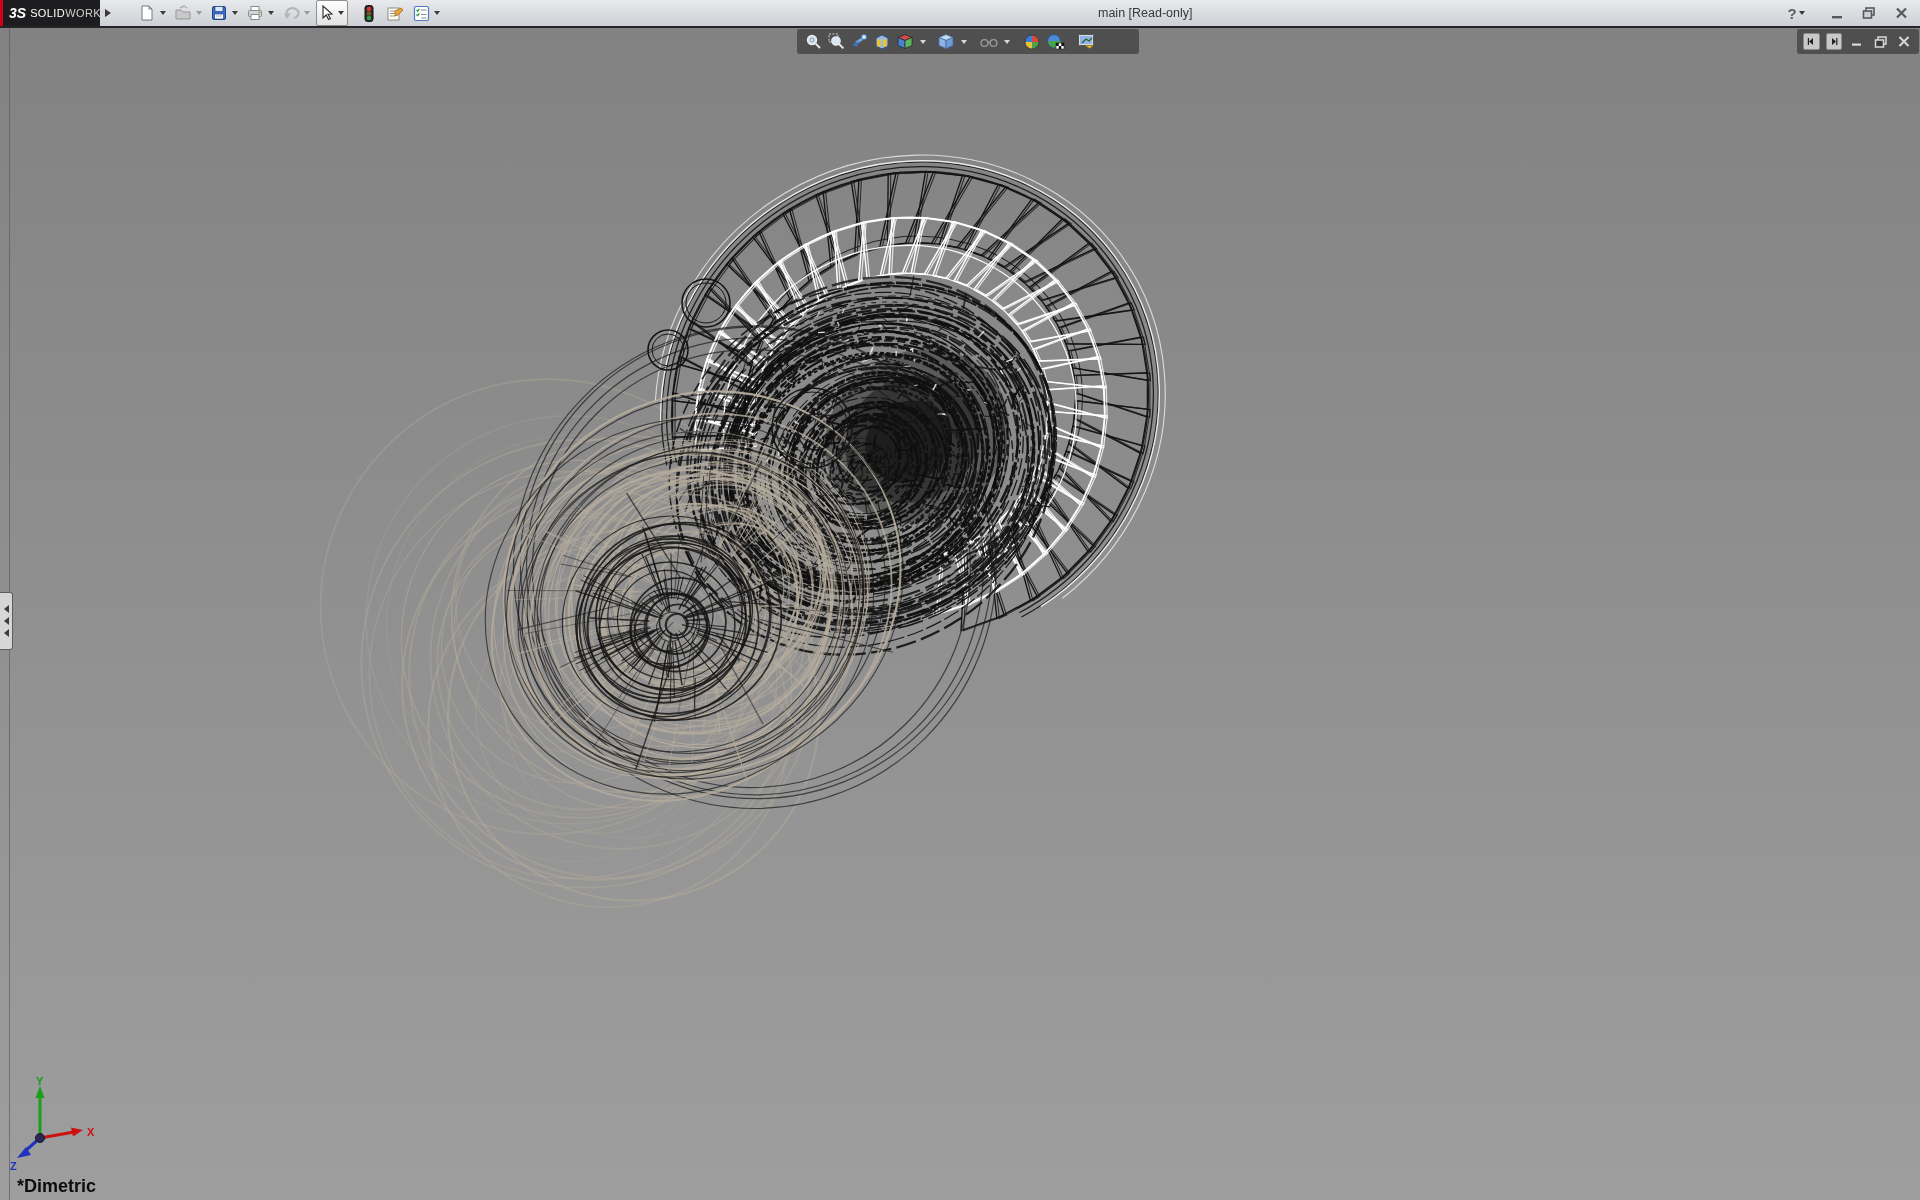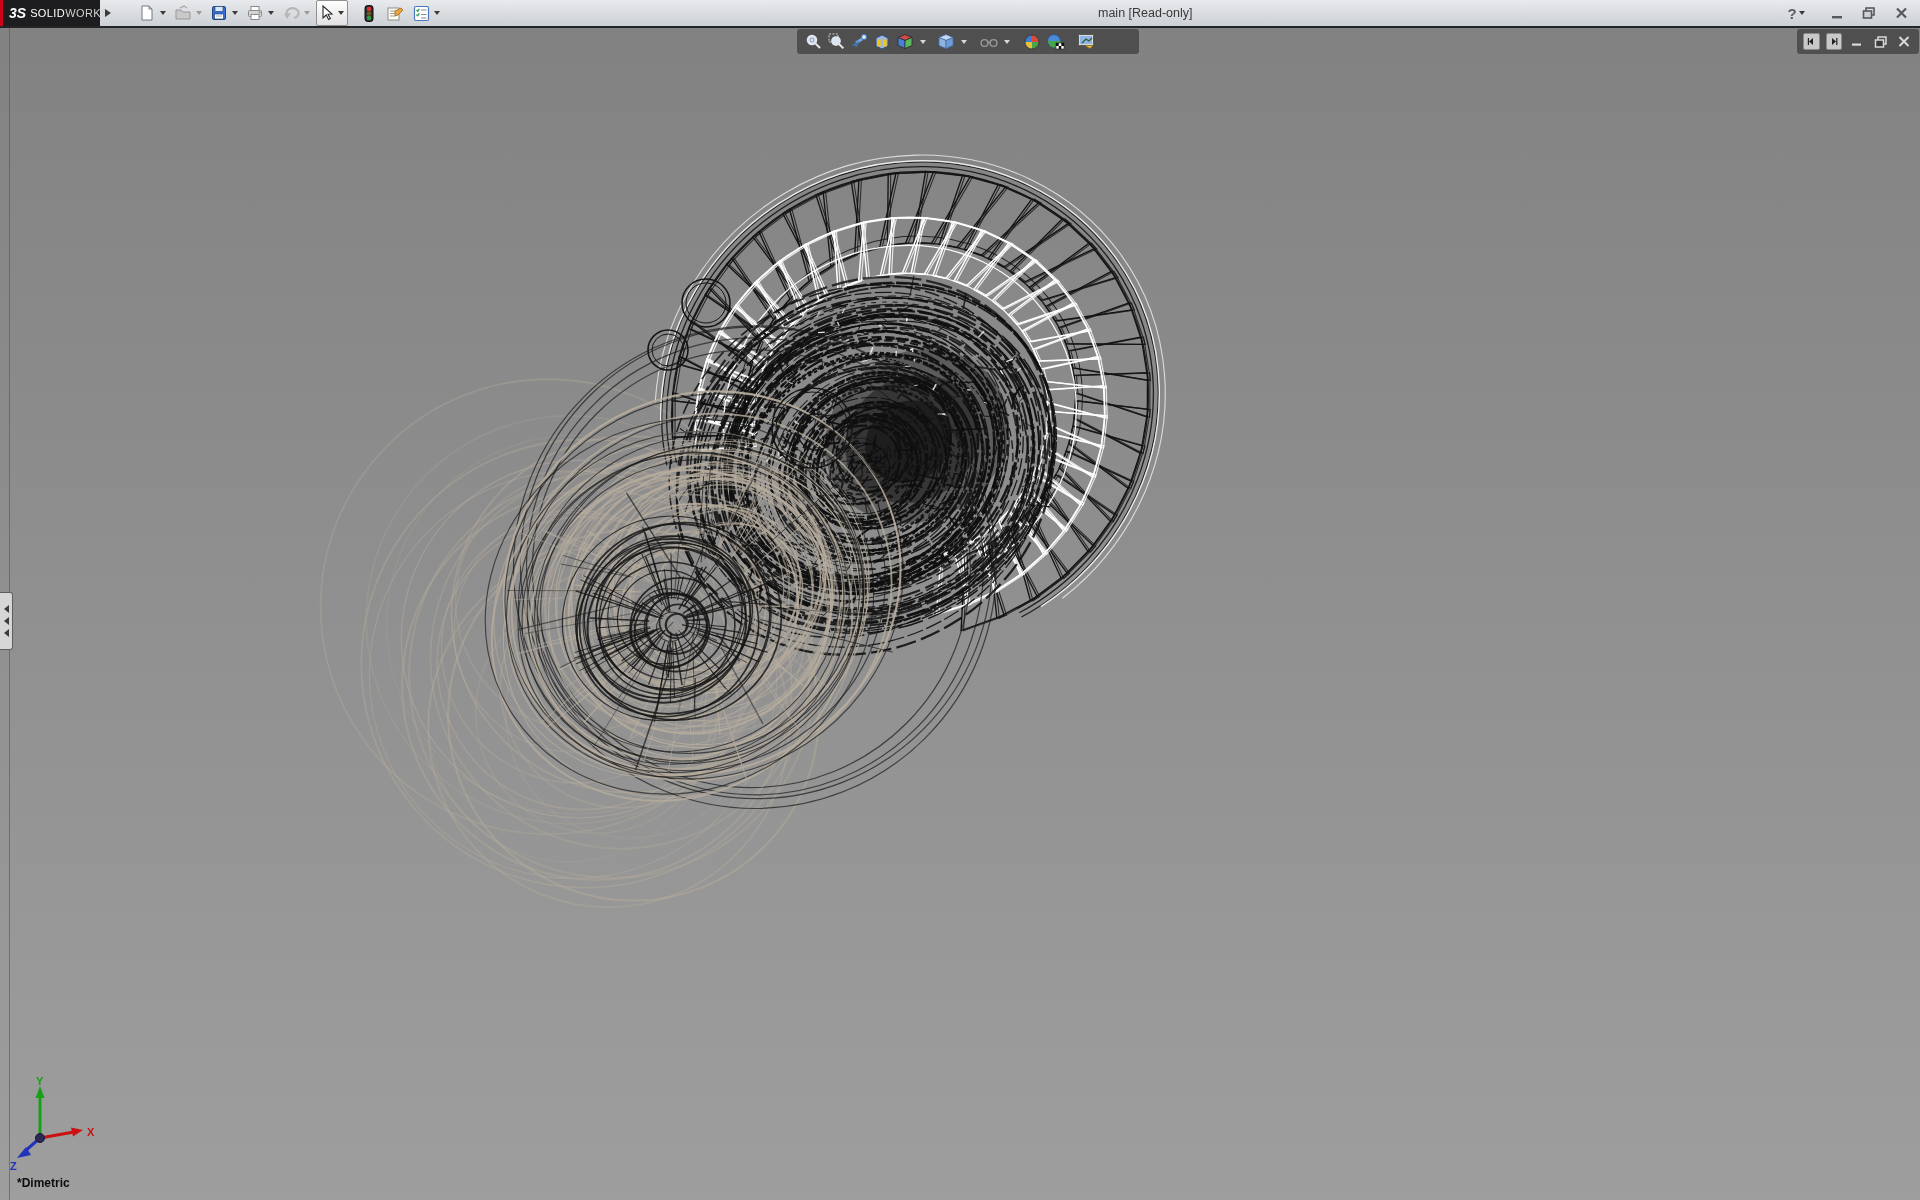--- a/index.html
+++ b/index.html
@@ -40,21 +40,21 @@
   .hu-dd i{display:block;width:0;height:0;border-left:3px solid transparent;border-right:3px solid transparent;border-top:4px solid #d8d8d8;}
   .nav-sq{width:15px;height:15px;background:#c8c8c8;border:1px solid #8a8a8a;border-radius:2px;
     display:flex;align-items:center;justify-content:center;font-size:8px;color:#222;cursor:pointer;}
   .doc-glyph{display:flex;align-items:center;justify-content:center;width:18px;height:18px;cursor:pointer;}
   
   #panel-tab{position:absolute;left:0;top:564px;width:12px;height:56px;background:#d6d6d6;
     border:1px solid #5e5e5e;border-left:none;border-radius:0 3px 3px 0;
     display:flex;flex-direction:column;align-items:center;justify-content:center;gap:4px;cursor:pointer;z-index:10;}
   #panel-tab span{display:block;width:0;height:0;border-top:4px solid transparent;border-bottom:4px solid transparent;border-right:5px solid #3c3c3c;}
   
-  #view-label{position:absolute;left:17px;top:1148px;font-size:12px;font-weight:bold;color:#0d0d0d;z-index:10;}
+  #view-label{position:absolute;left:17px;top:1148px;font-size:18px;font-weight:bold;color:#0d0d0d;z-index:10;}
 </style>
 </head>
 <body>
 
 <div id="titlebar">
   <div id="logo">
     <span class="swirl">3S</span>
     <span class="solid">SOLID</span>
       <span class="works">WORKS</span>
   </div>

